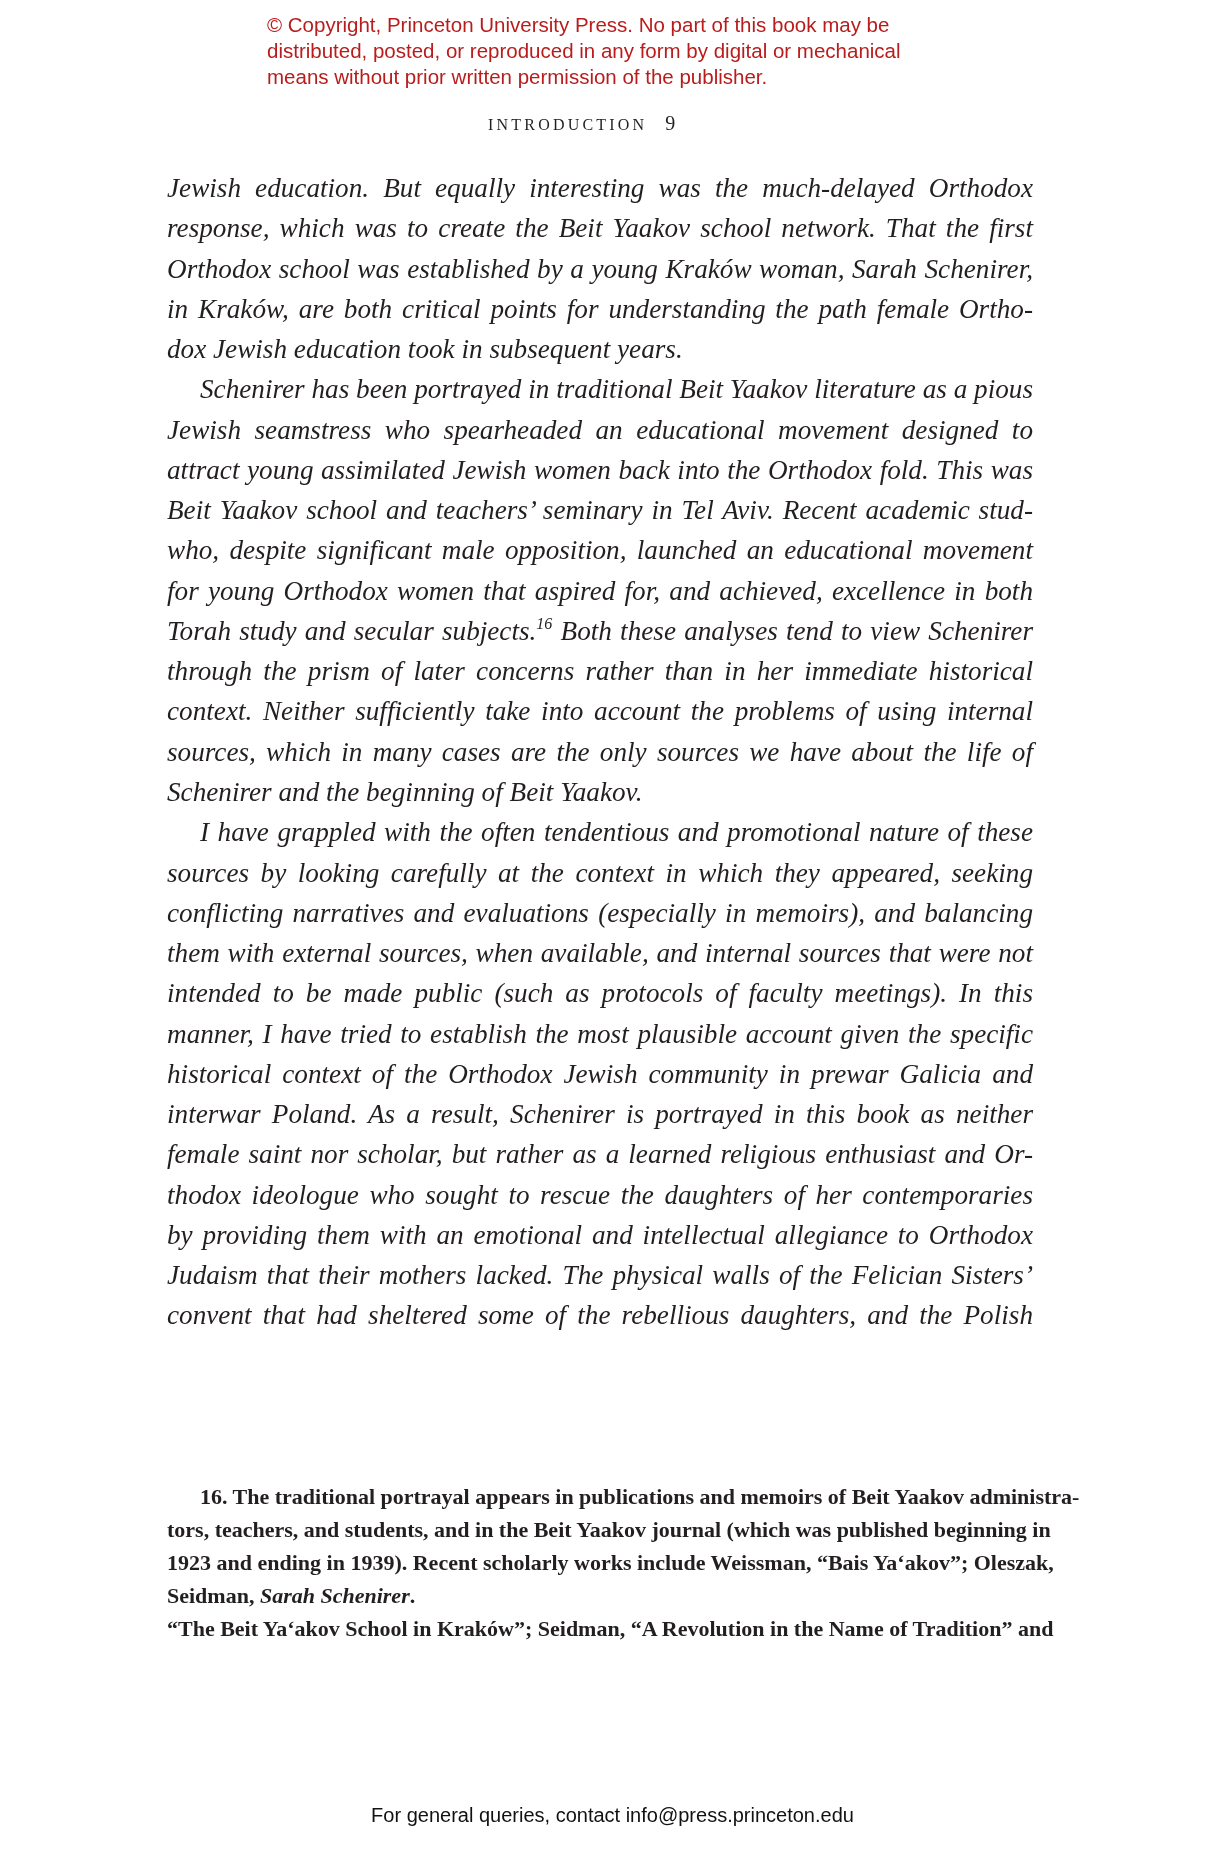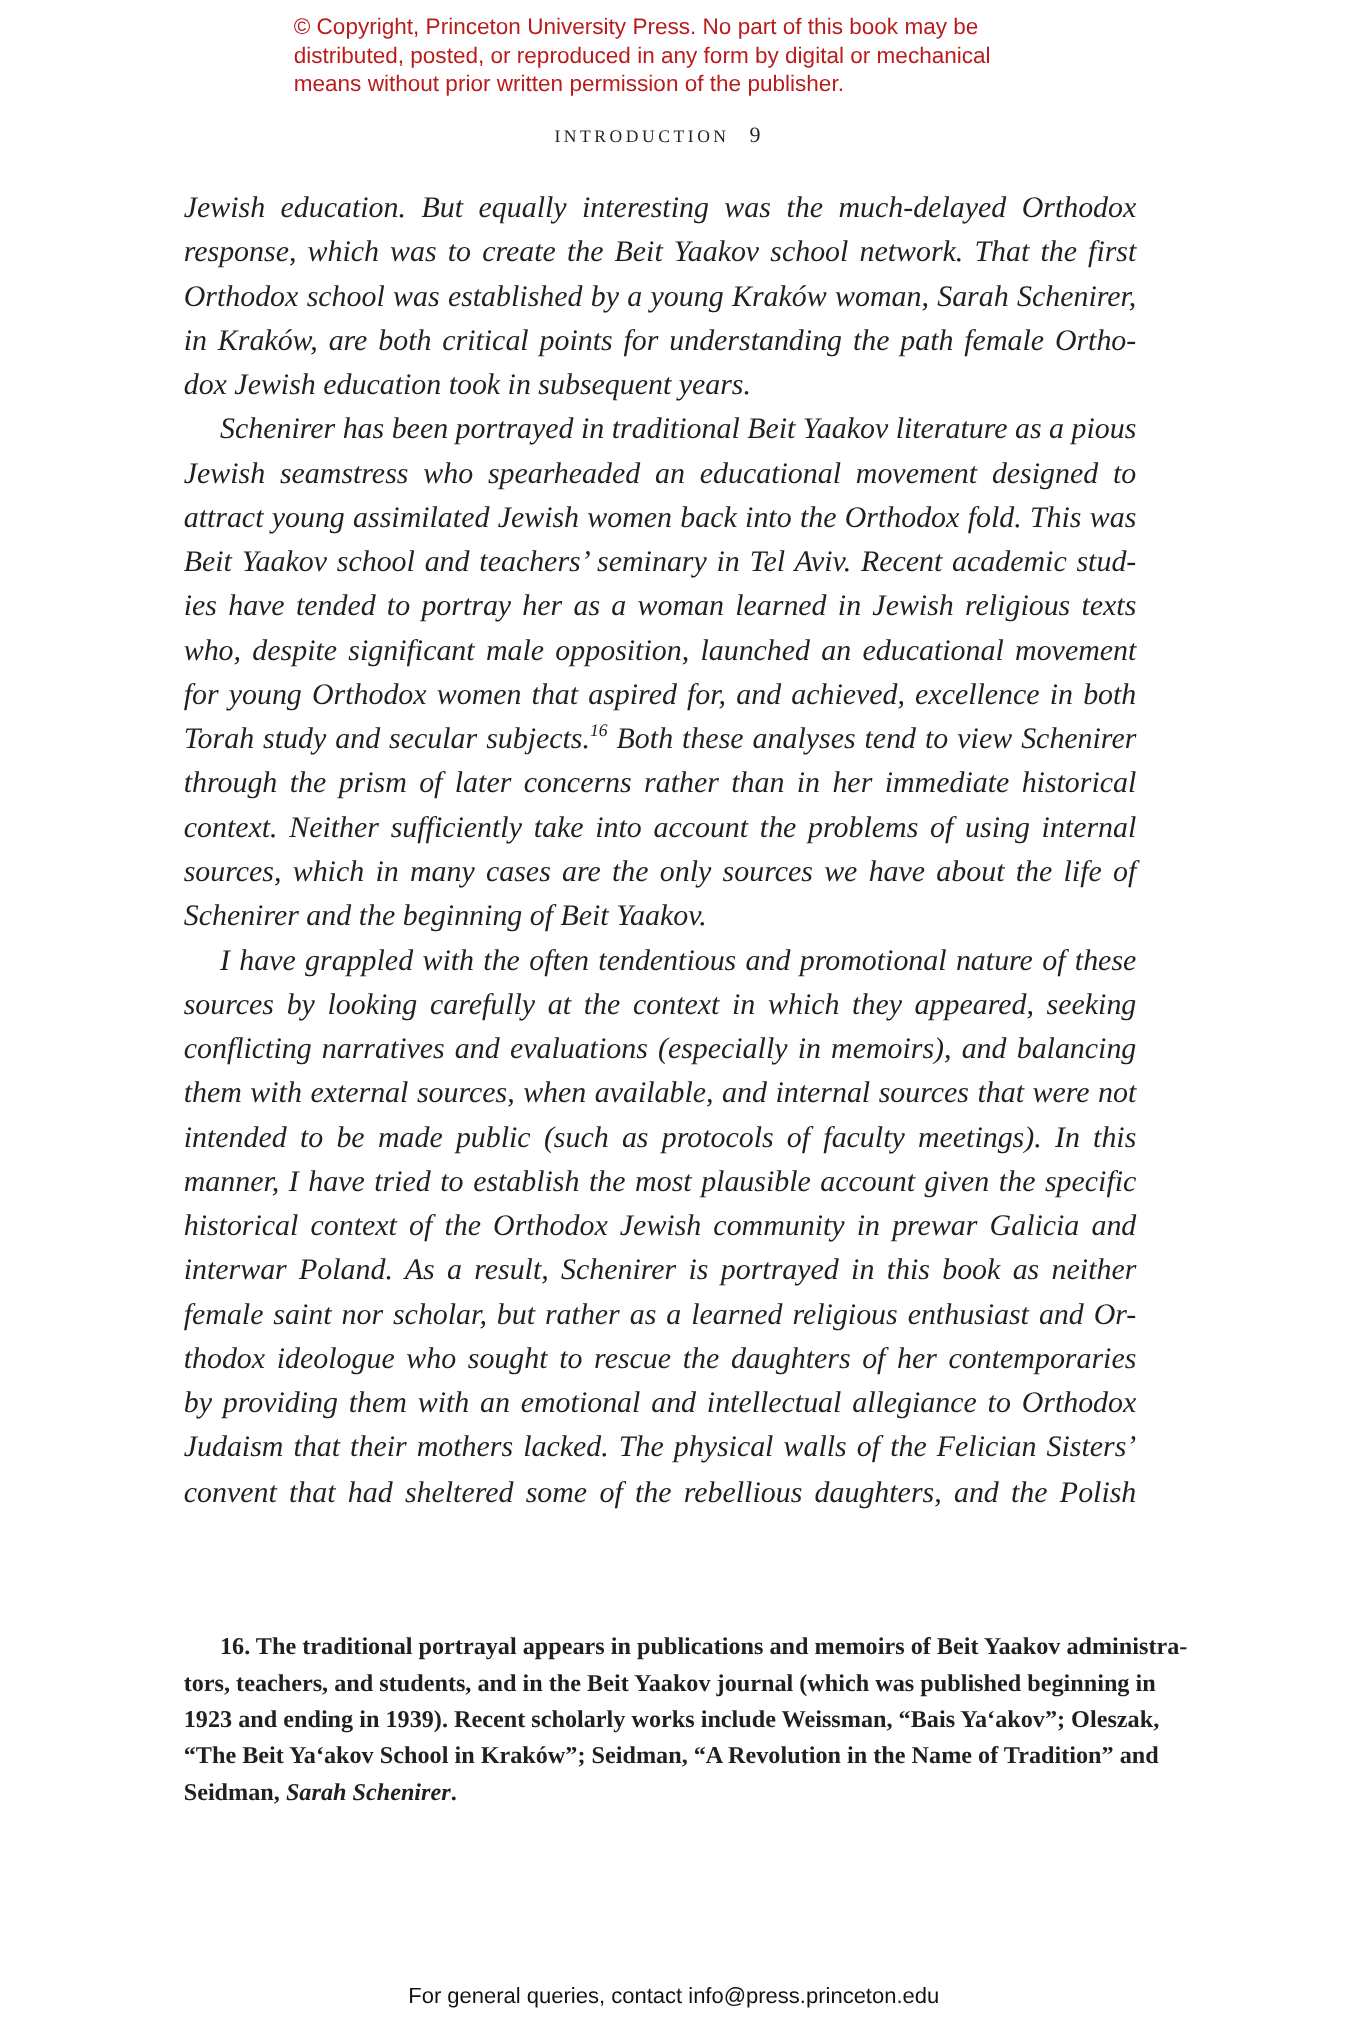--- a/index.html
+++ b/index.html
@@ -4,21 +4,21 @@
 <style>
   html, body { margin: 0; padding: 0; background: #ffffff; }
   body { width: 1225px; height: 1850px; position: relative; overflow: hidden; }
   .copyright {
     position: absolute; left: 267px; top: 12px; width: 720px;
     font-family: "Liberation Sans", sans-serif; font-size: 20.5px; line-height: 26px;
     color: #b91c1c;
   }
   .copyright div { white-space: nowrap; }
   .running-head {
-    position: absolute; left: 504px; top: 112px;
+    position: absolute; left: 488px; top: 112px;
     font-family: "Liberation Serif", serif; font-size: 16px; letter-spacing: 3.2px;
     color: #231f20; white-space: nowrap;
   }
   .running-head .pagenum { margin-left: 18px; font-size: 20px; letter-spacing: 0; }
   .body-text {
     position: absolute; left: 167px; top: 168px; width: 866px;
     font-family: "Liberation Serif", serif; font-size: 27.2px; line-height: 40.27px;
     color: #231f20;
     font-style: italic;
   }
@@ -59,21 +59,20 @@
     <span class="line">response, which was to create the Beit Yaakov school network. That the first</span>
     <span class="line">Orthodox school was established by a young Kraków woman, Sarah Schenirer,</span>
     <span class="line">in Kraków, are both critical points for understanding the path female Ortho-</span>
     <span class="line last">dox Jewish education took in subsequent years.</span>
   </div>
   <div>
     <span class="line indent">Schenirer has been portrayed in traditional Beit Yaakov literature as a pious</span>
     <span class="line">Jewish seamstress who spearheaded an educational movement designed to</span>
     <span class="line">attract young assimilated Jewish women back into the Orthodox fold. This was</span>
     <span class="line">Beit Yaakov school and teachers’ seminary in Tel Aviv. Recent academic stud-</span>
-    <span class="line">ies have tended to portray her as a woman learned in Jewish religious texts</span>
     <span class="line">who, despite significant male opposition, launched an educational movement</span>
     <span class="line">for young Orthodox women that aspired for, and achieved, excellence in both</span>
     <span class="line"><span>Torah study and secular subjects.</span><sup class="fn">16</sup><span> Both these analyses tend to view Schenirer</span></span>
     <span class="line">through the prism of later concerns rather than in her immediate historical</span>
     <span class="line">context. Neither sufficiently take into account the problems of using internal</span>
     <span class="line">sources, which in many cases are the only sources we have about the life of</span>
     <span class="line last">Schenirer and the beginning of Beit Yaakov.</span>
   </div>
   <div>
     <span class="line indent">I have grappled with the often tendentious and promotional nature of these</span>
@@ -89,19 +88,19 @@
     <span class="line">by providing them with an emotional and intellectual allegiance to Orthodox</span>
     <span class="line">Judaism that their mothers lacked. The physical walls of the Felician Sisters’</span>
     <span class="line">convent that had sheltered some of the rebellious daughters, and the Polish</span>
   </div>
 </div>
 
 <div class="footnote">
   <span class="line indent"><span>16.</span><span> The traditional portrayal appears in publications and memoirs of Beit Yaakov administra-</span></span>
   <span class="line">tors, teachers, and students, and in the Beit Yaakov journal (which was published beginning in</span>
   <span class="line">1923 and ending in 1939). Recent scholarly works include Weissman, “Bais Ya‘akov”; Oleszak,</span>
+  <span class="line last"><span>Seidman, </span><em>Sarah Schenirer</em><span>.</span></span>
   <span class="line">“The Beit Ya‘akov School in Kraków”; Seidman, “A Revolution in the Name of Tradition” and</span>
-  <span class="line last"><span>Seidman, </span><em>Sarah Schenirer</em><span>.</span></span>
 </div>
 
 <div class="footer">
   <span>For general queries, contact info@press.princeton.edu</span>
 </div>
 
 </body></html>

